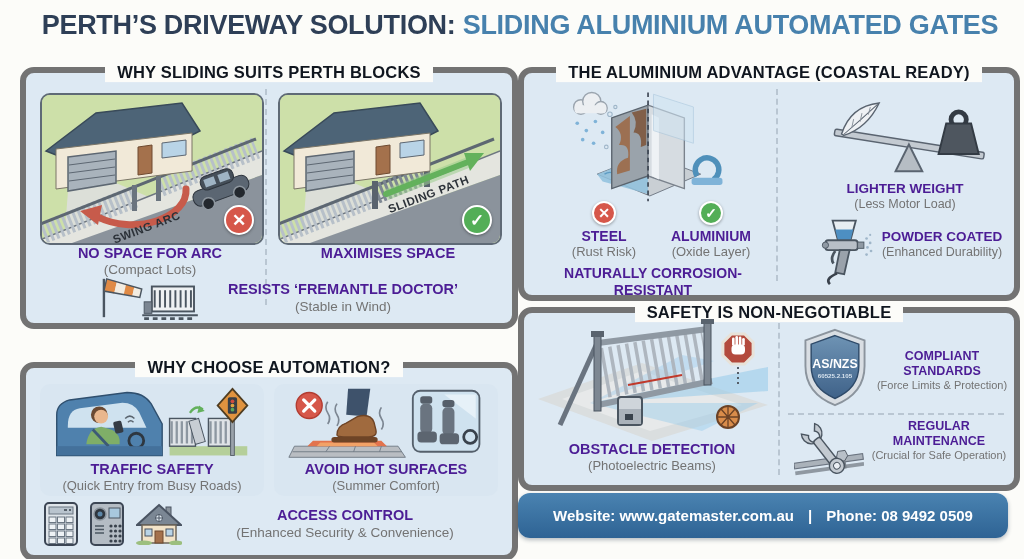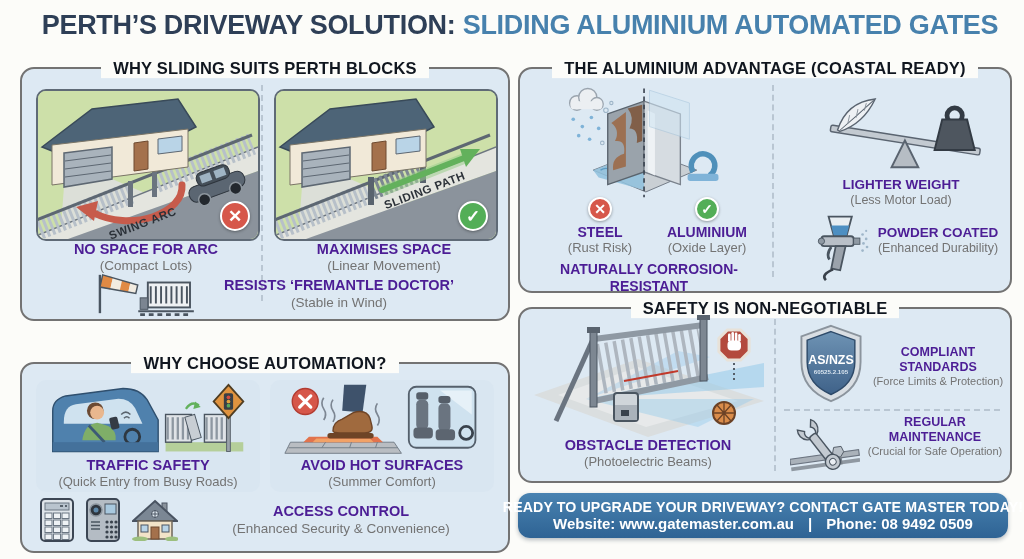--- a/index.html
+++ b/index.html
@@ -4,21 +4,21 @@
 <style>
   html,body{margin:0;padding:0;width:1024px;height:559px;overflow:hidden;
     background:#fcfcf9;font-family:"Liberation Sans",sans-serif;}
   .page{position:relative;width:1024px;height:559px;}
   
   .title{position:absolute;top:10px;left:0;width:1024px;text-align:center;
     font-weight:bold;font-size:27px;letter-spacing:-0.3px;white-space:nowrap;margin-left:8px;}
   .t-navy{color:#2e3f57}
   .t-blue{color:#4781ad}
   
-  .panel{position:absolute;background:#dde9f3;border:2px solid #737373;border-radius:14px;}
+  .panel{position:absolute;background:#dde9f3;border:6px solid #737373;border-radius:14px;}
   .phead{position:absolute;top:0;left:0;right:0;text-align:center;transform:translateY(-52%);}
   .phead span{display:inline-block;background:#fcfcf9;padding:0 12px;font-weight:bold;
     font-size:16.5px;color:#10161f;letter-spacing:.2px;white-space:nowrap;}
   .cap{position:absolute;text-align:center;line-height:1.18}
   .cap-t{font-weight:bold;font-size:14.5px;color:#4c1d95}
   .cap-s{font-size:13.5px;color:#737373}
   .cap-sm .cap-t{font-size:12.5px}
   .cap-sm .cap-s{font-size:11px}
   .scene{position:absolute;width:220px;height:148px;border:2px solid #5f6a76;border-radius:10px;
     overflow:hidden;background:#cde0a9}
@@ -117,21 +117,20 @@
     </div>
 
     <div class="divv" style="left:239px;top:16px;height:216px"></div>
 
     <div class="cap" style="left:14px;top:172px;width:220px">
       <div class="cap-t">NO SPACE FOR ARC</div>
       <div class="cap-s">(Compact Lots)</div>
     </div>
     <div class="cap" style="left:252px;top:172px;width:220px">
       <div class="cap-t">MAXIMISES SPACE</div>
-      <div class="cap-s">(Linear Movement)</div>
     </div>
 
     <div class="row" style="left:66px;top:202px;width:380px;gap:10px">
       <svg viewBox="0 0 112 48" width="112" height="46">
         <line x1="10" y1="4" x2="10" y2="44" stroke="#4a5560" stroke-width="2.5"></line>
         <g transform="rotate(13 12 8)">
           <rect x="12" y="4" width="11" height="13" fill="#e08a45"></rect>
             <rect x="23" y="5" width="10" height="11" fill="#f2ece1"></rect>
           <rect x="33" y="5.5" width="9" height="10" fill="#e08a45"></rect>
             <rect x="42" y="6" width="8" height="9" fill="#f2ece1"></rect>
@@ -451,21 +450,20 @@
         <circle cx="22" cy="58" r="3.5" fill="#e9eef3" stroke="#4a5560"></circle>
       </g>
     </svg>
     <div class="cap cap-sm" style="left:346px;top:106px;width:138px">
       <div class="cap-t">REGULAR MAINTENANCE</div>
       <div class="cap-s">(Crucial for Safe Operation)</div>
     </div>
   </section>
 
   <div class="cta">
-    <div class="l1">READY TO UPGRADE YOUR DRIVEWAY? CONTACT GATE MASTER TODAY!</div>
     <div class="l2">
       <span>Website: www.gatemaster.com.au</span>
       <span>|</span>
       <span>Phone: 08 9492 0509</span>
     </div>
   </div>
 
 </div>
 
 </body></html>

